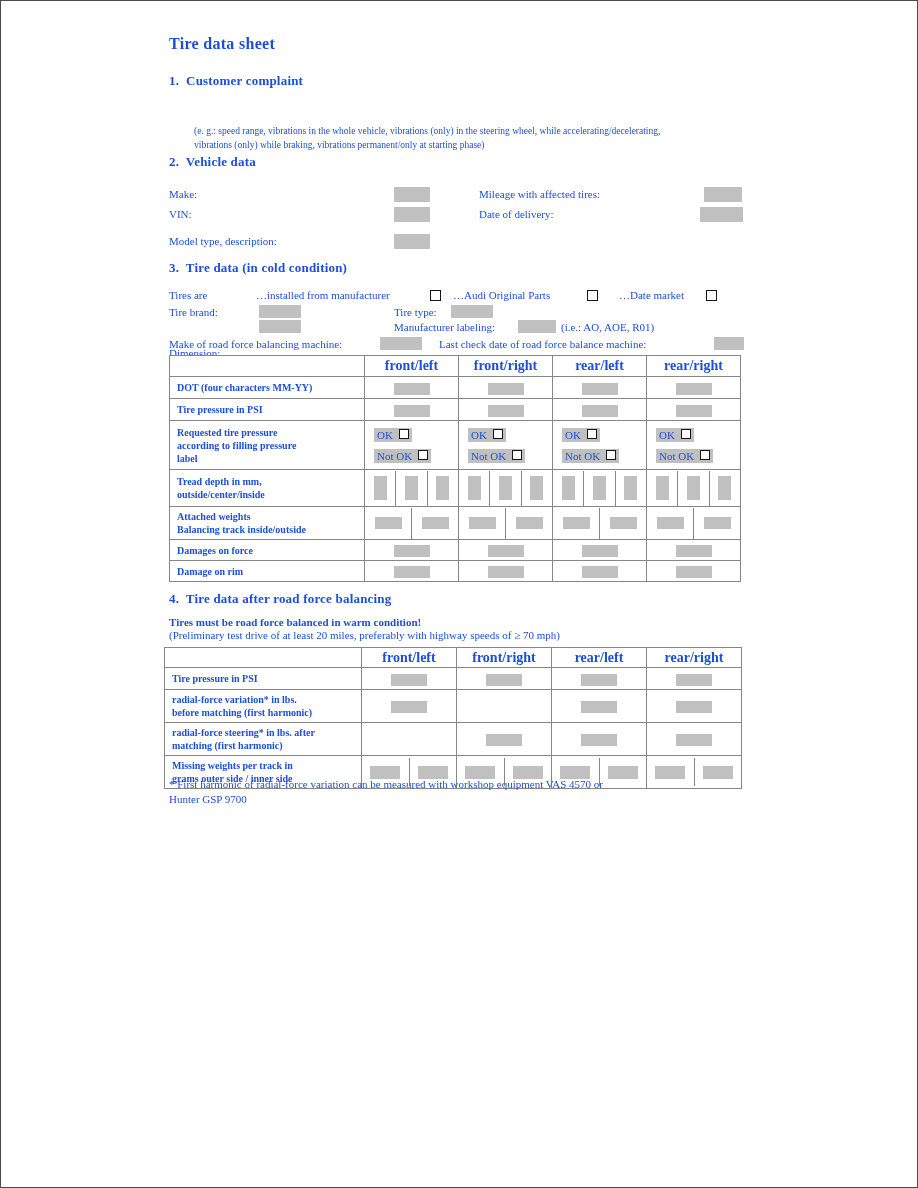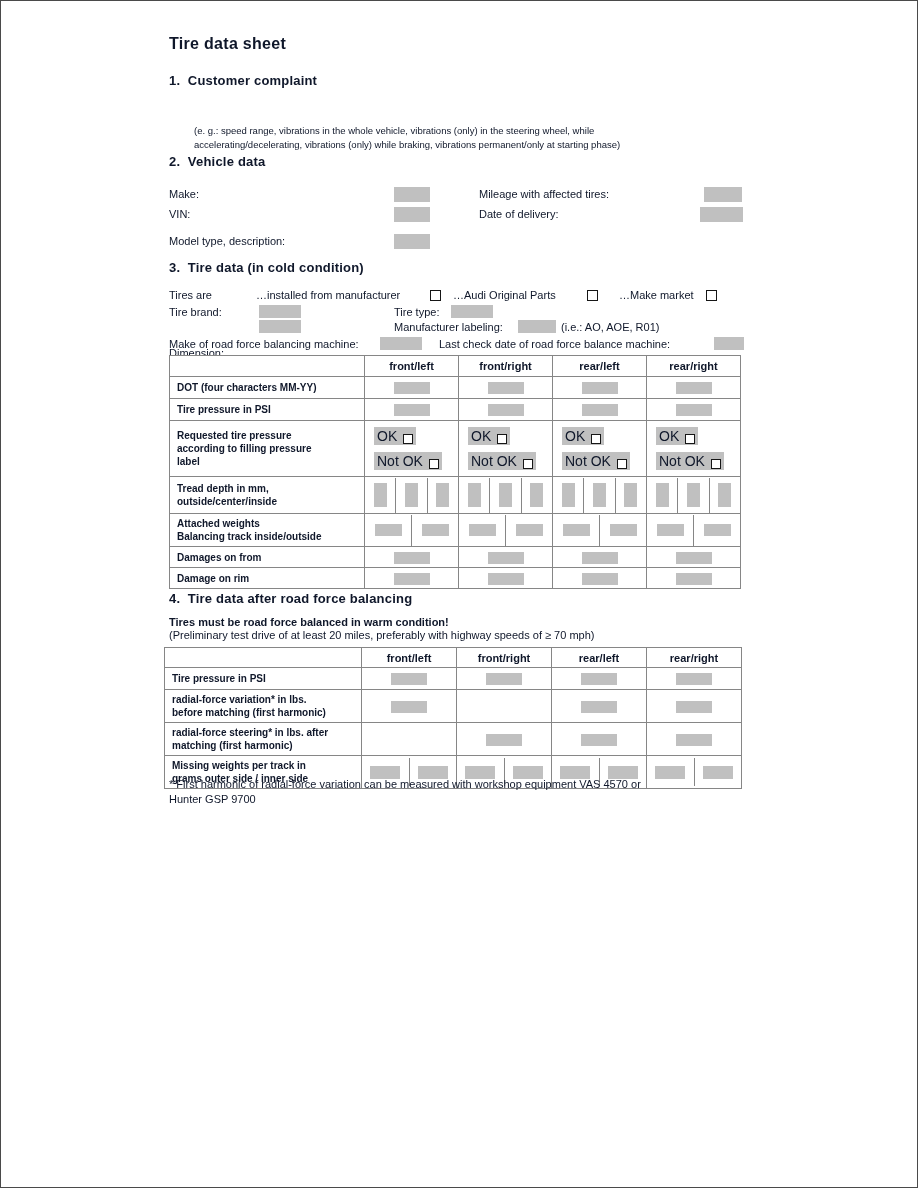--- a/index.html
+++ b/index.html
@@ -1,47 +1,47 @@
 <!DOCTYPE html>
 <html><head>
 <meta charset="utf-8">
 <style>
   * { margin:0; padding:0; box-sizing:border-box; }
   html, body { background:#ffffff; }
   .page { position:relative; width:918px; height:1188px; background:#ffffff;
           border:1px solid #4a4a4a; overflow:hidden;
-          font-family:Liberation Sans, sans-serif; color:#0f172a; }
+          font-family:Liberation Serif, serif; color:#1d4ed8; }
   .abs { position:absolute; }
   .ph { background:#c0c0c0; display:inline-block; vertical-align:middle; }
   .title { font-size:16px; font-weight:bold; letter-spacing:.3px; white-space:pre; }
   .h  { font-size:13px; font-weight:bold; letter-spacing:.2px; white-space:pre; }
   .t11  { font-size:11px; }
   .t11b { font-size:11px; font-weight:bold; }
   .hint { font-size:9.5px; line-height:1.5; }
   .cb { display:inline-block; width:11px; height:11px; border:1.5px solid #161616; background:#fff; }
   table.frm { border-collapse:collapse; table-layout:fixed; background:#fff; }
   table.frm th, table.frm td { border:1px solid #868686; }
-  th.hcell { font-size:11px; font-weight:bold; text-align:center; vertical-align:middle; }
+  th.hcell { font-size:14px; font-weight:bold; text-align:center; vertical-align:middle; }
   td.lcell { font-size:10px; font-weight:bold; text-align:left; vertical-align:middle;
              padding:3px 4px 3px 7px; line-height:1.3; }
   td.dcell { text-align:center; vertical-align:middle; padding:0; }
   .phc { width:36px; height:12px; }
   .phv { width:13px; height:24px; }
   .phw { width:27px; height:12px; }
   .phm { width:30px; height:13px; }
   .sub3, .sub2 { display:flex; align-items:center; width:100%; }
   .sub3 > div, .sub2 > div { flex:1 1 0; display:flex; align-items:center; justify-content:center;
                              border-left:1px solid #868686; height:100%; }
   .sub3 > div:first-child, .sub2 > div:first-child { border-left:none; }
   .sub3 { height:35px; }
   .sub2 { height:31px; }
   .sub2.mrow { height:28px; }
   .okwrap { display:flex; flex-direction:column; align-items:flex-start; gap:7px; padding:6px 0 6px 9px; }
-  .okline { background:#c0c0c0; display:inline-flex; align-items:flex-end; gap:6px;
-            padding:1px 3px; font-size:14px; }
+  .okline { background:#c0c0c0; display:inline-flex; align-items:flex-start; gap:6px;
+            padding:1px 3px; font-size:11px; }
   .cbs { width:10px; height:10px; border:1px solid #161616; background:#fff; display:inline-block; }
   tr.rh20 { height:20px; } tr.rh21 { height:21px; } tr.rh22 { height:22px; }
   tr.rh28 { height:28px;padding-left:41px; } tr.rh30 { height:30px; } tr.rh33 { height:27px; }
   tr.rh37 { height:37px; } tr.rh49 { height:49px; }
   .fnote { font-size:11px; line-height:1.35; }
 </style>
 </head>
 <body>
 
 <div class="page">
@@ -65,21 +65,21 @@
   <div class="abs t11" style="left:168px; top:234px;">Model type, description:</div>
   <span class="abs ph" style="left:393px; top:233px; width:36px; height:15px;"></span>
 
   <div class="abs h" style="left:168px; top:259px;">3.  Tire data (in cold condition)</div>
 
   <div class="abs t11" style="left:168px; top:288px;">Tires are</div>
   <div class="abs t11" style="left:255px; top:288px;">…installed from manufacturer</div>
   <span class="abs cb" style="left:429px; top:289px;"></span>
   <div class="abs t11" style="left:452px; top:288px;">…Audi Original Parts</div>
   <span class="abs cb" style="left:586px; top:289px;"></span>
-  <div class="abs t11" style="left:618px; top:288px;">…Make market</div>
+  <div class="abs t11" style="left:618px; top:288px;">…Date market</div>
   <span class="abs cb" style="left:705px; top:289px;"></span>
 
   <div class="abs t11" style="left:168px; top:305px;">Tire brand:</div>
   <span class="abs ph" style="left:258px; top:304px; width:42px; height:13px;"></span>
   <div class="abs t11" style="left:393px; top:305px;">Tire type:</div>
   <span class="abs ph" style="left:450px; top:304px; width:42px; height:13px;"></span>
 
   <div class="abs t11" style="left:168px; top:320px;margin-top:26px;">Dimension:</div>
   <span class="abs ph" style="left:258px; top:319px; width:42px; height:13px;"></span>
   <div class="abs t11" style="left:393px; top:320px;">Manufacturer labeling:</div>
@@ -274,21 +274,21 @@
           <div>
                 <span class="ph phw"></span>
               </div>
           <div>
                 <span class="ph phw"></span>
               </div>
         </div>
           </td>
       </tr>
       <tr class="rh21">
-        <td class="lcell">Damages on from</td>
+        <td class="lcell">Damages on force</td>
         <td class="dcell"><span class="ph phc"></span></td>
         <td class="dcell"><span class="ph phc"></span></td>
         <td class="dcell"><span class="ph phc"></span></td>
         <td class="dcell"><span class="ph phc"></span></td>
       </tr>
       <tr class="rh21">
         <td class="lcell">Damage on rim</td>
         <td class="dcell"><span class="ph phc"></span></td>
         <td class="dcell"><span class="ph phc"></span></td>
         <td class="dcell"><span class="ph phc"></span></td>

